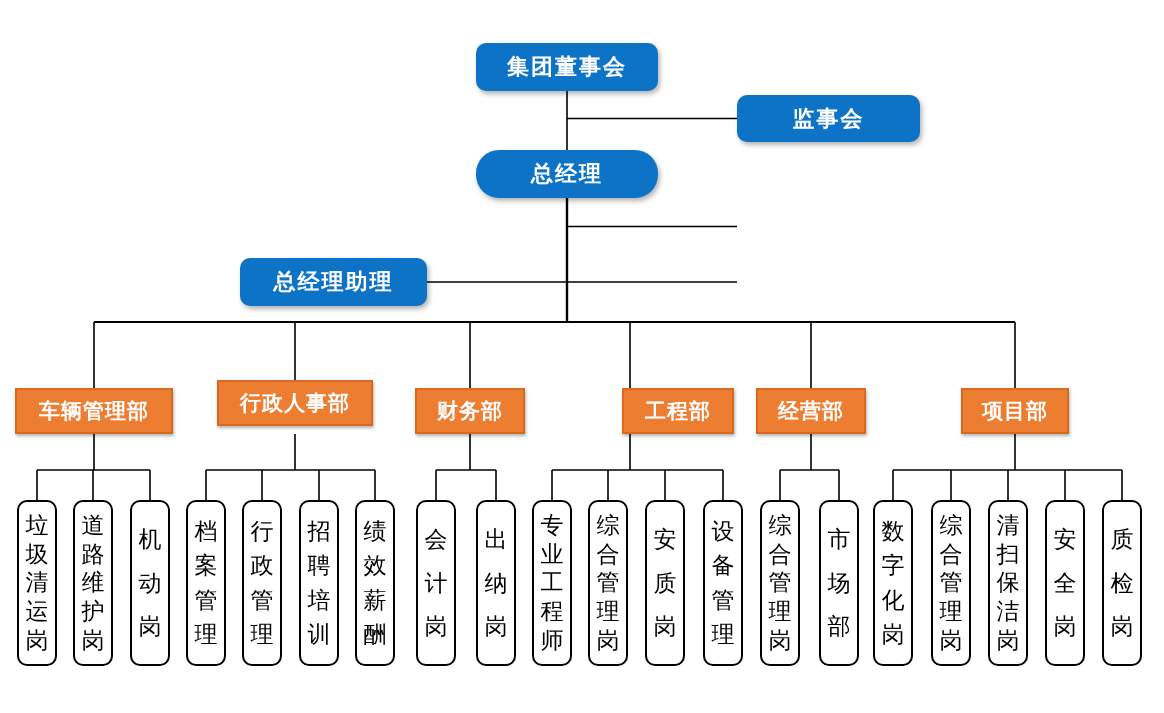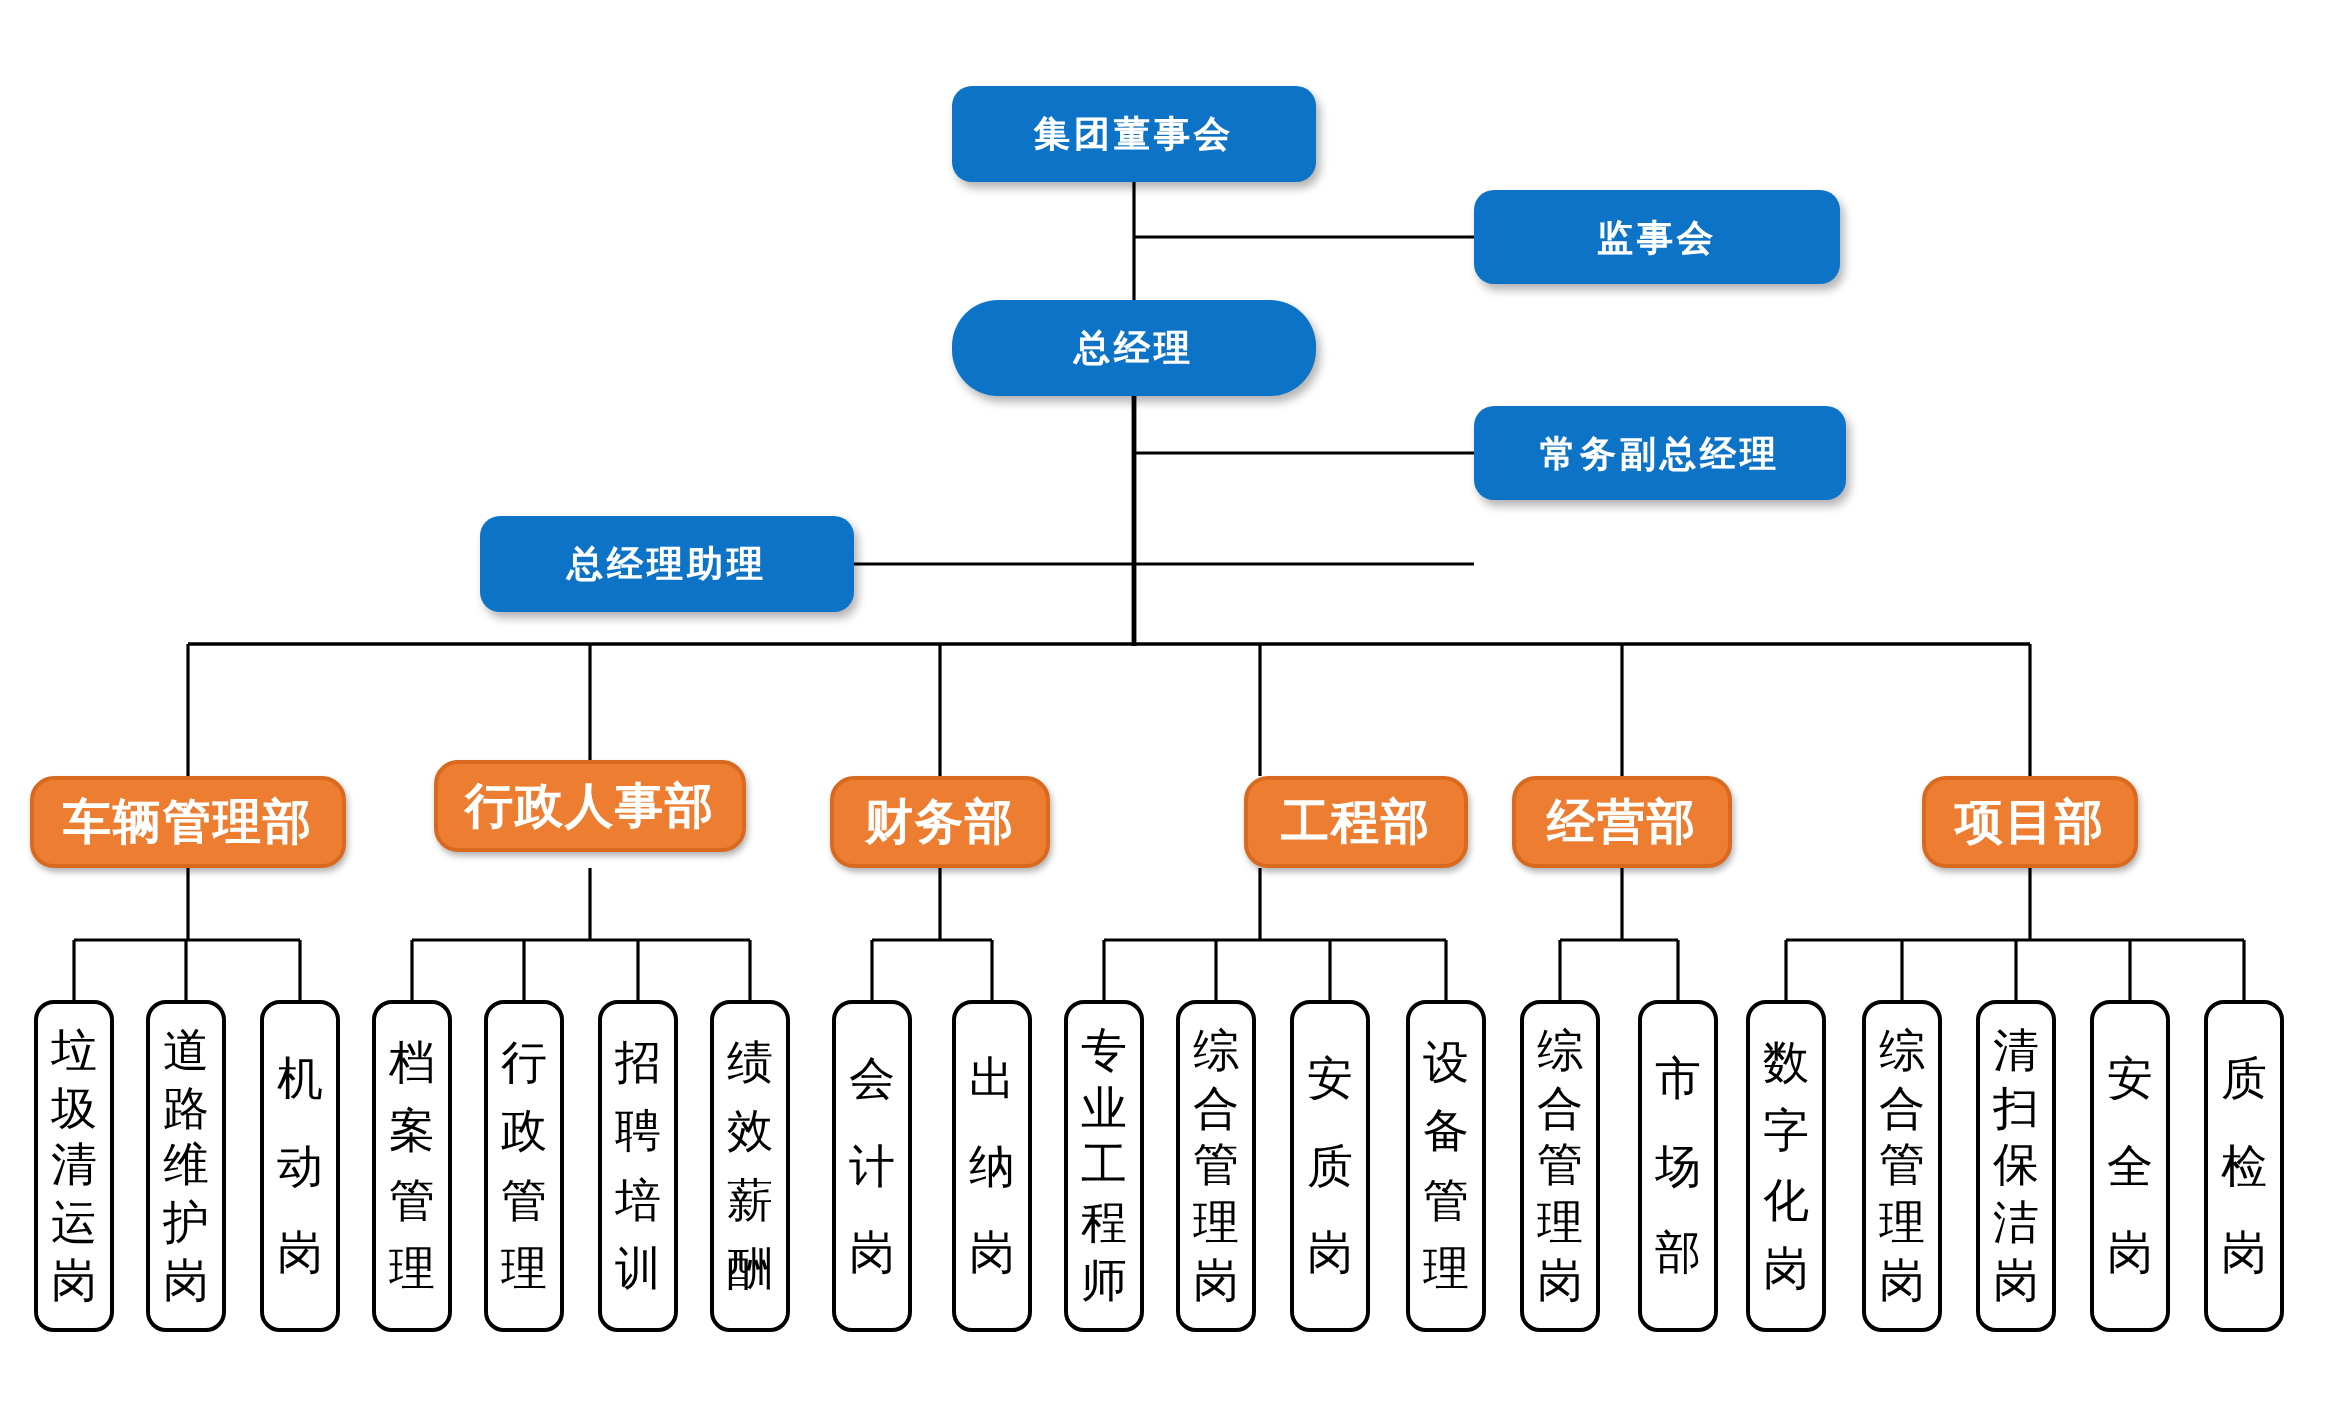--- a/index.html
+++ b/index.html
@@ -22,35 +22,35 @@
     display: flex;
     align-items: center;
     justify-content: center;
     box-sizing: border-box;
     text-align: center;
     white-space: nowrap;
   }
   .exec {
     background: #0d73c6;
     color: #ffffff;
-    font-size: 18px;
+    font-size: 22px;
     font-weight: bold;
     letter-spacing: 2px;
     border-radius: 10px;
     box-shadow: 2px 3px 5px rgba(0,0,0,0.30);
     text-align: right;
   }
   .dept {
     background: #ed7d31;
     border: 2px solid #d9691f;
     color: #ffffff;
-    font-size: 24px;
+    font-size: 21px;
     font-weight: bold;
     letter-spacing: 1px;
-    border-radius: 12px;
+    border-radius: 0;
     box-shadow: 1px 2px 3px rgba(0,0,0,0.30);
   }
   .post {
     background: #ffffff;
     border: 2.5px solid #000000;
     border-radius: 10px;
     color: #000000;
     font-size: 23px;
     flex-direction: column;
     justify-content: space-evenly;
@@ -117,21 +117,20 @@
     <line x1="893" y1="470" x2="893" y2="500" stroke="#000" stroke-width="1.6"></line>
     <line x1="951" y1="470" x2="951" y2="500" stroke="#000" stroke-width="1.6"></line>
     <line x1="1008" y1="470" x2="1008" y2="500" stroke="#000" stroke-width="1.6"></line>
     <line x1="1065" y1="470" x2="1065" y2="500" stroke="#000" stroke-width="1.6"></line>
     <line x1="1122" y1="470" x2="1122" y2="500" stroke="#000" stroke-width="1.6"></line>
   </svg>
 
   <div class="box exec" style="left:476px; top:43px; width:182px; height:48px;">集团董事会</div>
   <div class="box exec" style="left:737px; top:95px; width:183px; height:47px;">监事会</div>
   <div class="box exec" style="left:476px; top:150px; width:182px; height:48px;border-radius:23px;">总经理</div>
-  <div class="box exec" style="left:737px; top:203px; width:186px; height:47px;">常务副总经理</div>
   <div class="box exec" style="left:240px; top:258px; width:187px; height:48px;">总经理助理</div>
 
   <div class="box dept" style="left:15px; top:388px; width:158px; height:46px;">车辆管理部</div>
   <div class="box dept" style="left:217px; top:380px; width:156px; height:46px;">行政人事部</div>
   <div class="box dept" style="left:415px; top:388px; width:110px; height:46px;">财务部</div>
   <div class="box dept" style="left:574px; top:388px; width:112px; height:46px;margin-left:48px;">工程部</div>
   <div class="box dept" style="left:756px; top:388px; width:110px; height:46px;">经营部</div>
   <div class="box dept" style="left:961px; top:388px; width:108px; height:46px;">项目部</div>
 
   <div class="box post" style="left:17px; top:500px; width:40px; height:166px;">

